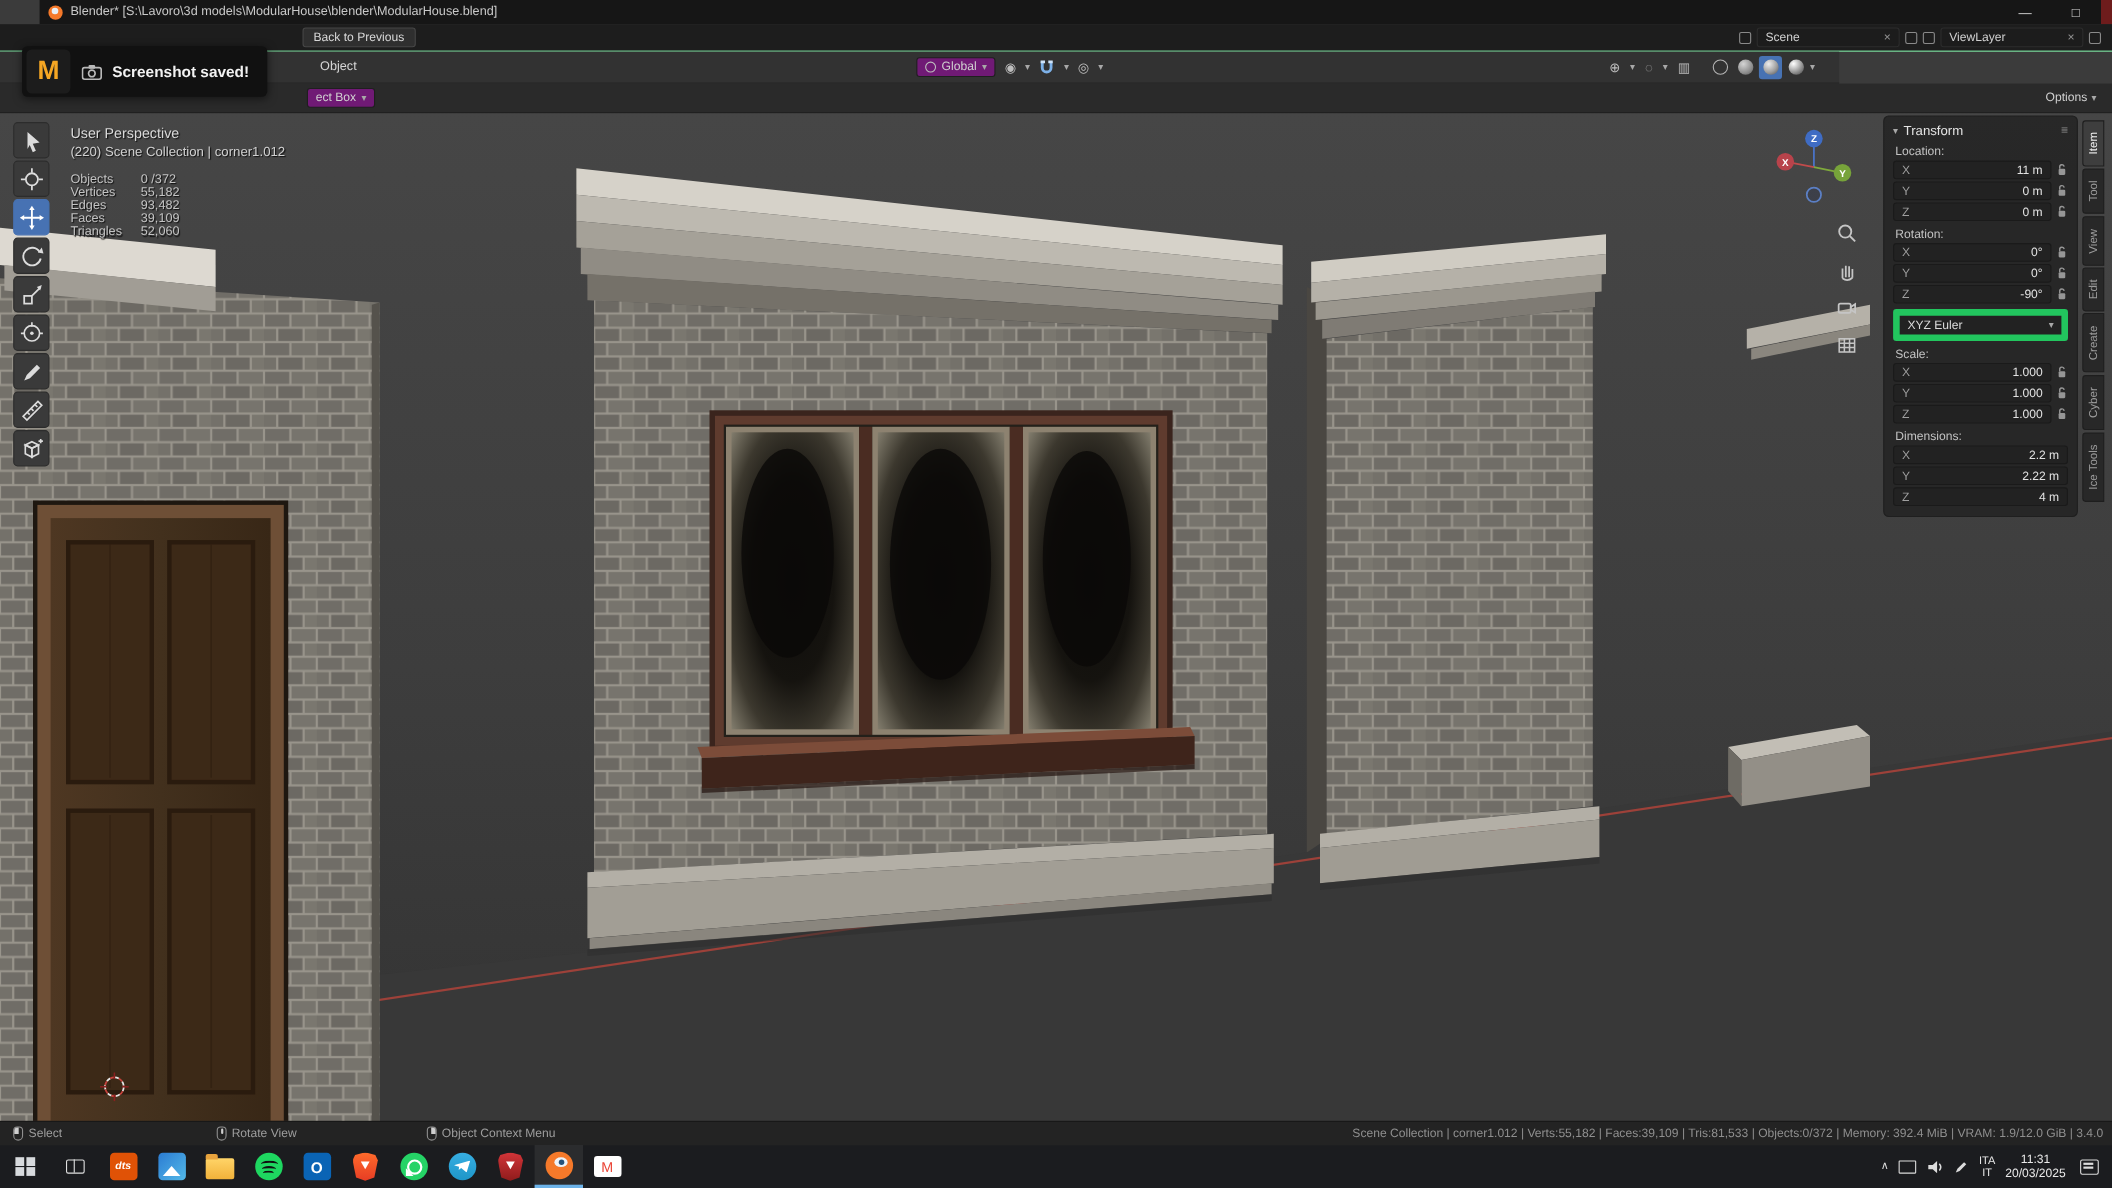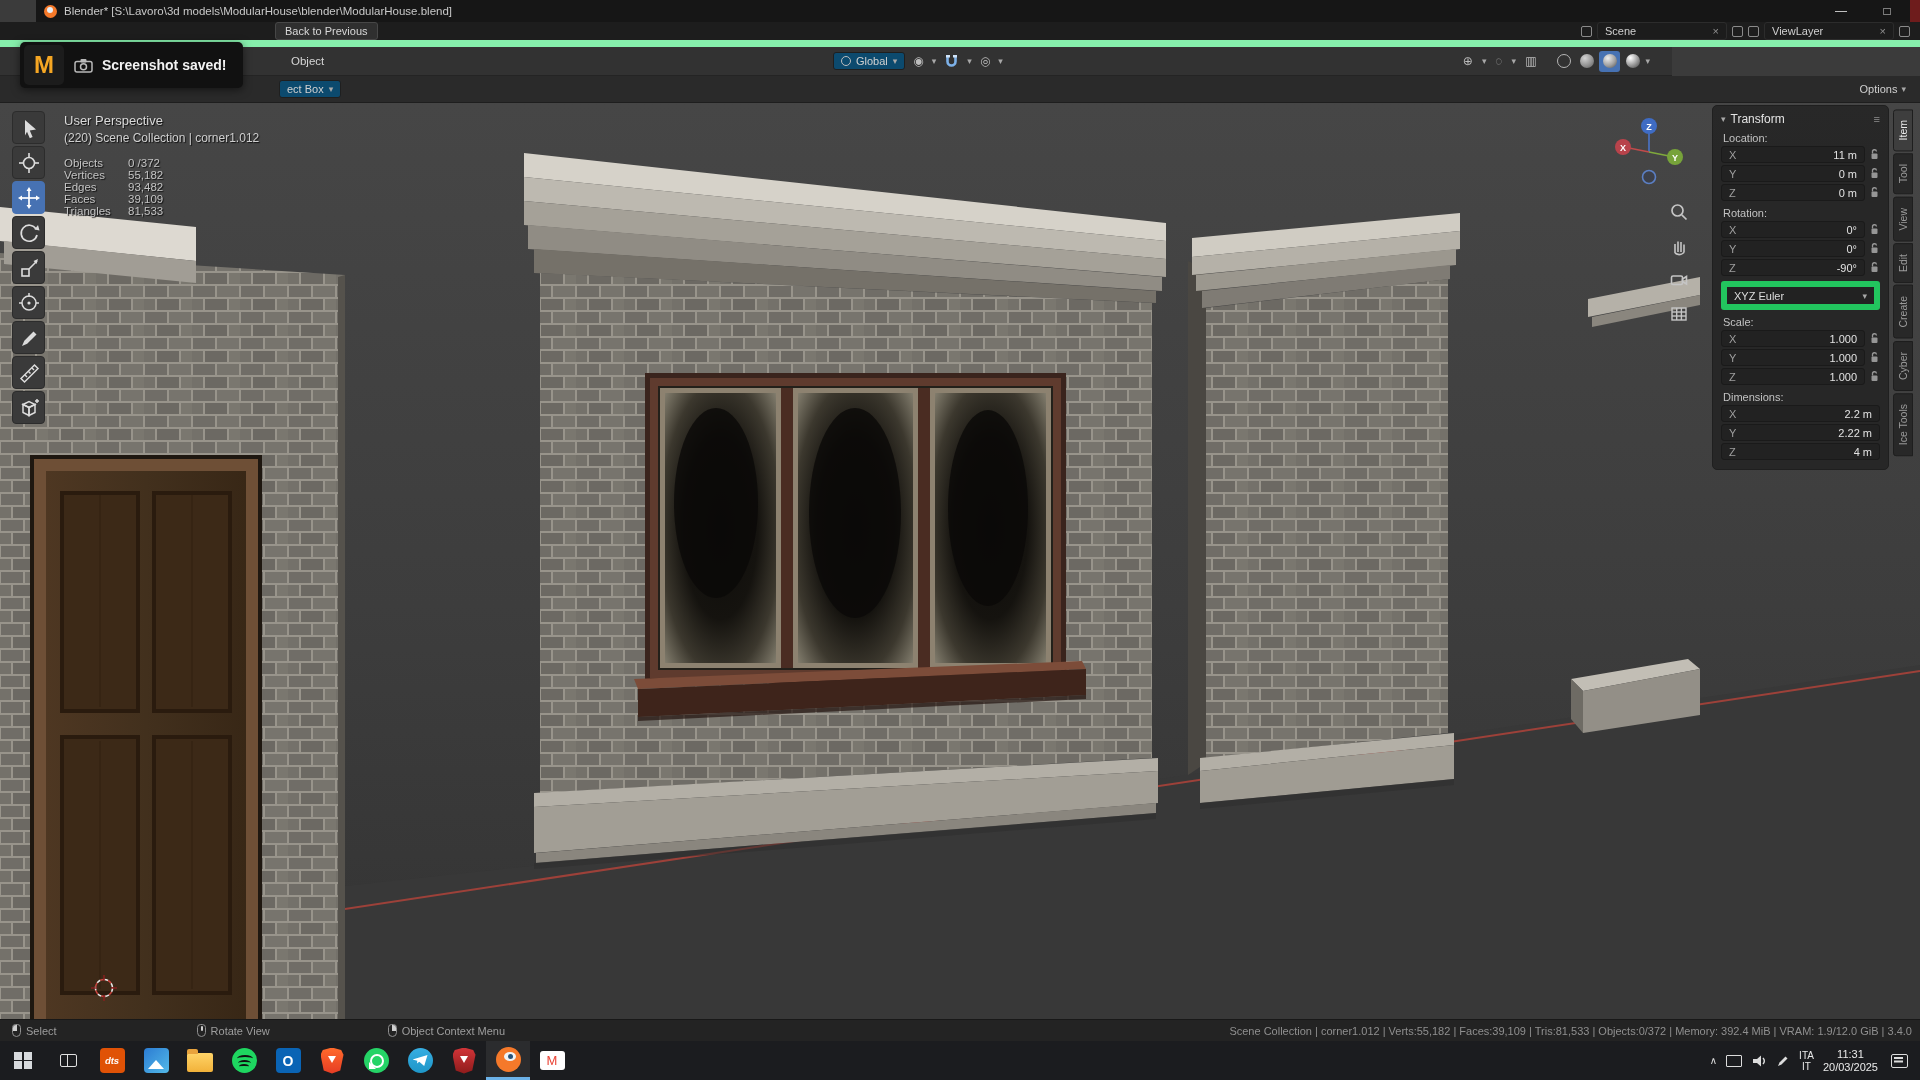--- a/index.html
+++ b/index.html
@@ -10,35 +10,35 @@
   .titlebar { position:absolute; left:0; top:0; width:1920px; height:22px; background:#161616;
     display:flex; align-items:center; color:#c9c9c9; font-size:11.5px;margin-left:36px; }
   .blender-logo { width:13px; height:13px; border-radius:50%; background:#f5792a; margin:0 7px 0 8px; position:relative; }
   .blender-logo::after { content:""; position:absolute; left:3px; top:2.5px; width:6px; height:6px; border-radius:50%; background:#e8eef5; }
   .win-btns { margin-left:auto; display:flex; height:22px; }
   .win-btn { width:46px; height:22px; display:flex; align-items:center; justify-content:center; color:#d6d6d6; font-size:12px; }
   .win-btn.close { background:#6e1c1c; }
 
   
   .topbar { position:absolute; left:0; top:22px; width:1920px; height:25px; background:#1d1d1d;
-    display:flex; align-items:center; border-bottom:7px solid #86efac; }
+    display:flex; align-items:center; border-bottom:1px solid #86efac; }
   .back-btn { margin-left:275px; background:#2f2f2f; border:1px solid #474747; border-radius:3px;
     color:#d8d8d8; font-size:11px; padding:2px 9px; }
   .topbar-right { margin-left:auto; margin-right:10px; display:flex; align-items:center; gap:5px; }
   .mini-sq { width:11px; height:11px; border:1px solid #8a8a8a; border-radius:2px; display:inline-block; }
   .tfield { display:flex; align-items:center; gap:6px; background:#1c1c1c; border:1px solid #2c2c2c;
     border-radius:3px; padding:2px 7px; color:#d0d0d0; font-size:11px; min-width:130px; }
   .tfield .x { margin-left:auto; color:#909090; }
 
   
   .vheader { position:absolute; left:0; top:47px; width:1672px; height:29px; background:#323232;
     display:flex; align-items:center; border-bottom:1px solid #242424; color:#d6d6d6; font-size:11.5px; }
   .menu-item { padding:0 8px; }
   .center-tools { position:absolute; left:833px; display:flex; align-items:center; gap:8px; }
-  .hpill { display:flex; align-items:center; gap:5px; background:#0c4a6e; border:1px solid #1f1f1f;
+  .hpill { display:flex; align-items:center; gap:5px; background:#701a75; border:1px solid #1f1f1f;
     border-radius:3px; padding:2px 7px; color:#d0d0d0; font-size:11px; }
   .caret { font-size:9px; color:#a8a8a8; }
   .orient-icon { width:10px; height:10px; border:1.3px solid #bdbdbd; border-radius:50%; position:relative; }
   .icon-glyph { color:#bdbdbd; font-size:12px; }
   .right-tools { margin-left:auto; margin-right:22px; display:flex; align-items:center; gap:9px; }
   .sph-wrap { display:flex; align-items:center; justify-content:center; width:21px; height:21px; border-radius:3px; }
   .sph-wrap.active { background:#4772b3; }
   .sph { width:14px; height:14px; border-radius:50%; }
   .sph.wire { border:1.5px solid #b5b5b5; background:transparent; }
   .sph.solid { background:radial-gradient(circle at 35% 30%, #d4d4d4, #8e8e8e 60%, #565656); }
@@ -484,21 +484,21 @@
       <div class="srow">
           <span class="slabel">Edges</span>
           <span>93,482</span>
         </div>
       <div class="srow">
           <span class="slabel">Faces</span>
           <span>39,109</span>
         </div>
       <div class="srow">
           <span class="slabel">Triangles</span>
-          <span>81,533</span>
+          <span>52,060</span>
         </div>
     </div>
   </div>
 
   <div class="gizmo">
     <svg width="74" height="74" font-family="Liberation Sans, sans-serif">
       <line x1="37" y1="37" x2="37" y2="16" stroke="#4a74c9" stroke-width="1.6"></line>
       <line x1="37" y1="37" x2="17" y2="33" stroke="#c14b4b" stroke-width="1.6"></line>
       <line x1="37" y1="37" x2="57" y2="41" stroke="#7fa93c" stroke-width="1.6"></line>
       <circle cx="37" cy="11" r="8" fill="#3f6cc4"></circle>

